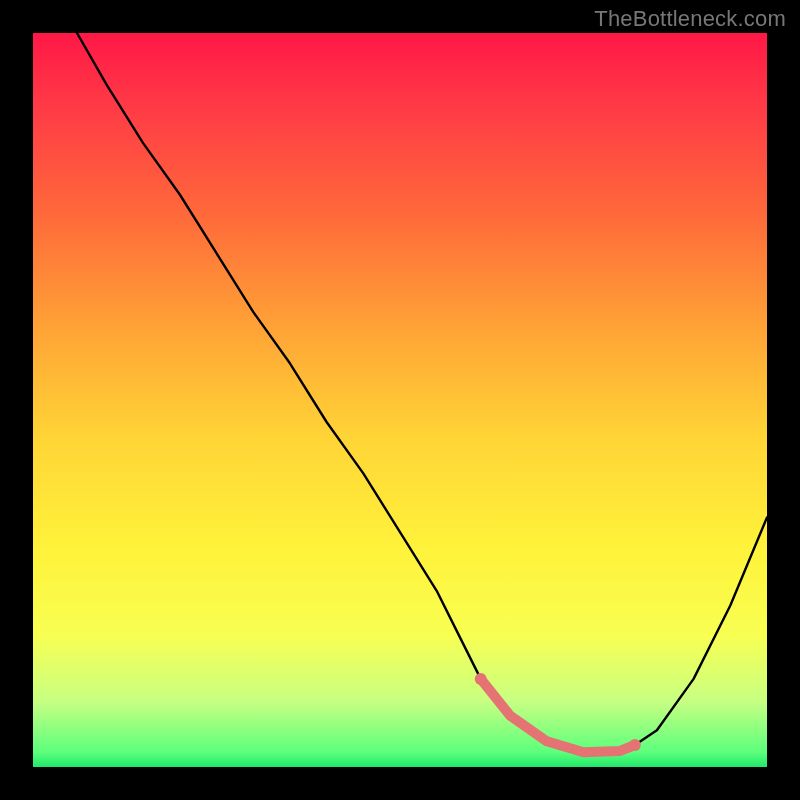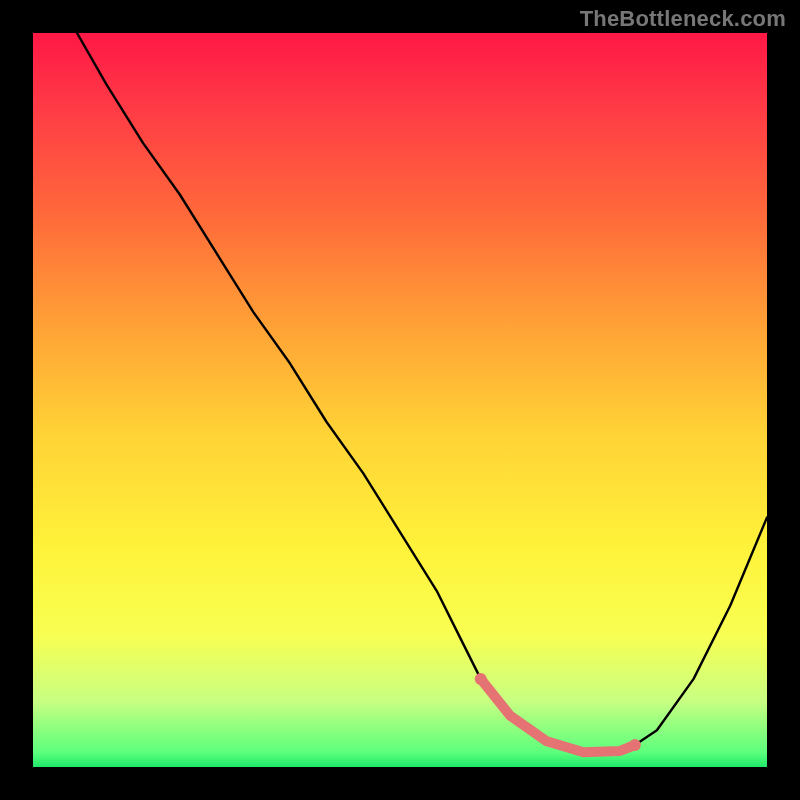--- a/index.html
+++ b/index.html
@@ -59,21 +59,21 @@
   }
   .marker-dot {
     fill: #e57373;
   }
   .watermark {
     position: absolute;
     top: 6px;
     right: 14px;
     color: #777;
     font-size: 22px;
-    font-weight: 700;
+    font-weight: 400;
     letter-spacing: 0.2px;
   }
 </style>
 </head>
 <body>
 
 <div class="frame">
 
   <div class="plot-area">
     <svg class="curve-svg" viewBox="0 0 734 734">

